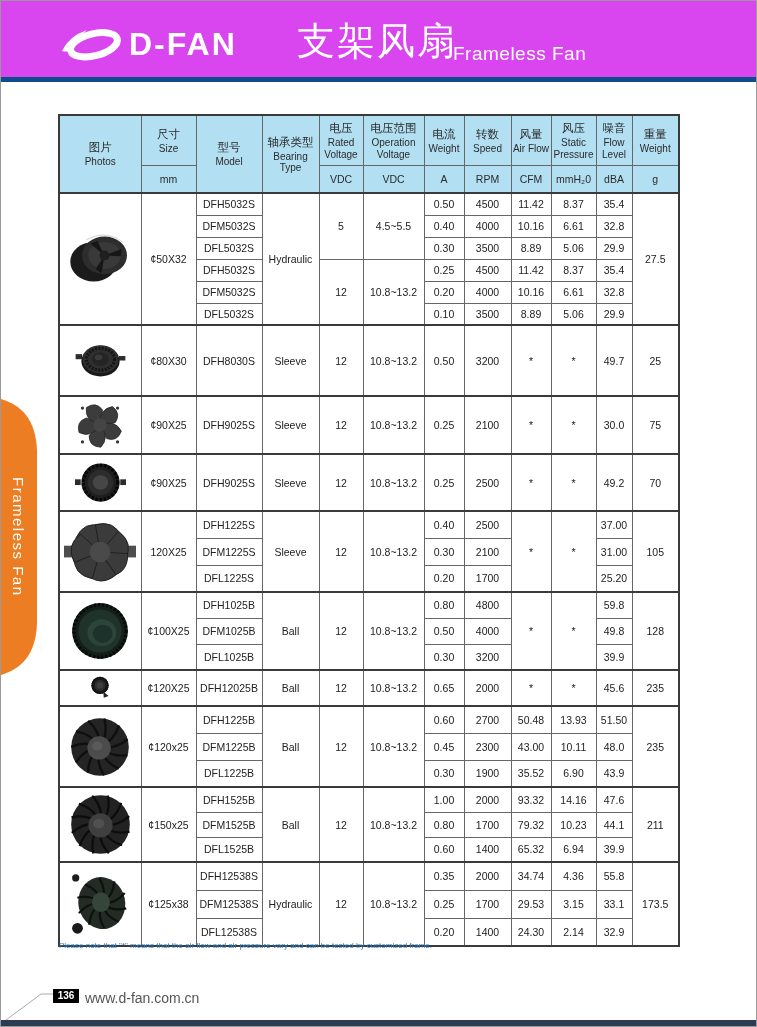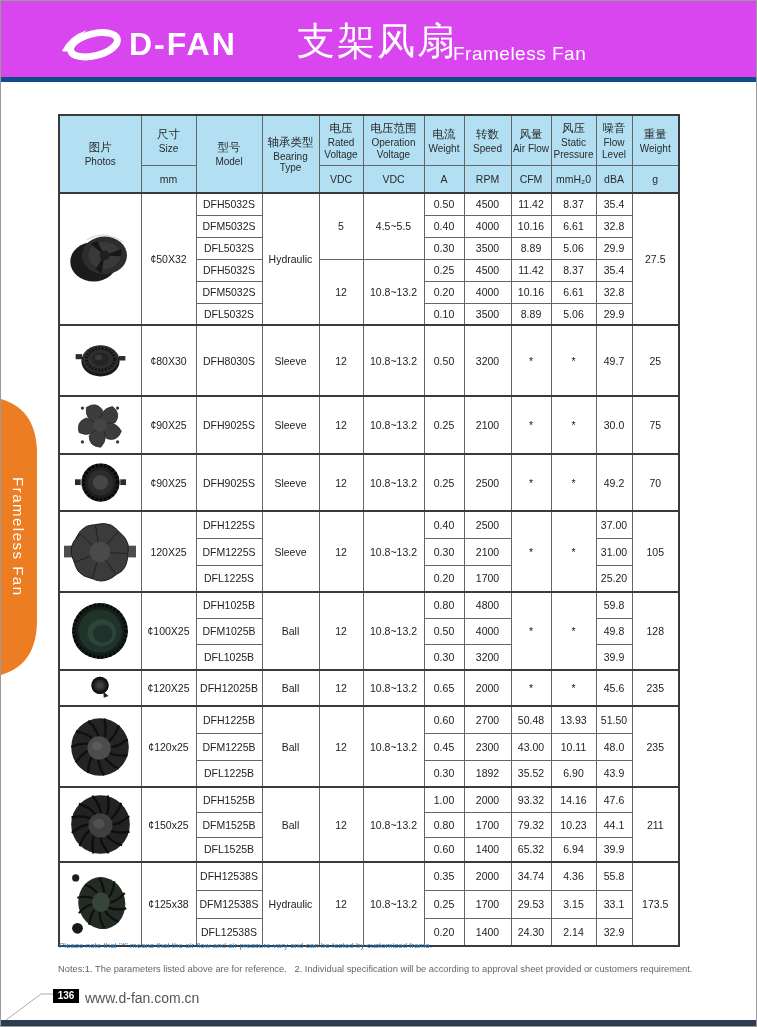--- a/index.html
+++ b/index.html
@@ -469,21 +469,21 @@
           <td class="model-cell">DFM1225B</td>
           <td>0.45</td>
           <td>2300</td>
           <td>43.00</td>
           <td>10.11</td>
           <td>48.0</td>
         </tr>
         <tr style="height: 27px;">
           <td class="model-cell">DFL1225B</td>
           <td>0.30</td>
-          <td>1892</td>
+          <td>1900</td>
           <td>35.52</td>
           <td>6.90</td>
           <td>43.9</td>
         </tr>
         <tr class="sec-start" style="height: 25px;">
           <td rowspan="3" class="photo-cell">
             <svg width="69" height="69" viewBox="0 0 80 80">
               <circle cx="40" cy="40" r="34" fill="#222222"></circle>
               <g transform="rotate(0.0 40 40)">
                 <path d="M40 40 Q58 34 64 15" stroke="#0d0d0d" stroke-width="2.6" fill="none"></path>
@@ -619,21 +619,20 @@
           <td>0.20</td>
           <td>1400</td>
           <td>24.30</td>
           <td>2.14</td>
           <td>32.9</td>
         </tr>
       </tbody>
     </table>
 
   <div class="note-blue">Please note that  "*" means that the air flow and air pressure vary and can be tested by customized frame.</div>
-  <div class="notes">Notes:1. The parameters listed above are for reference.&nbsp;&nbsp; 2. Individual specification will be according to approval sheet provided or customers requirement.</div>
   <div class="page-num">136</div>
   <div class="website">www.d-fan.com.cn</div>
   <svg class="corner-line" width="80" height="40" viewBox="0 0 80 40">
     <polyline points="5,38 40,12 52,12" stroke="#aaa" stroke-width="1" fill="none"></polyline>
   </svg>
   <div class="bottom-bar" style="background: rgb(45, 60, 85);"></div>
 
 </div>
 
 </body></html>

